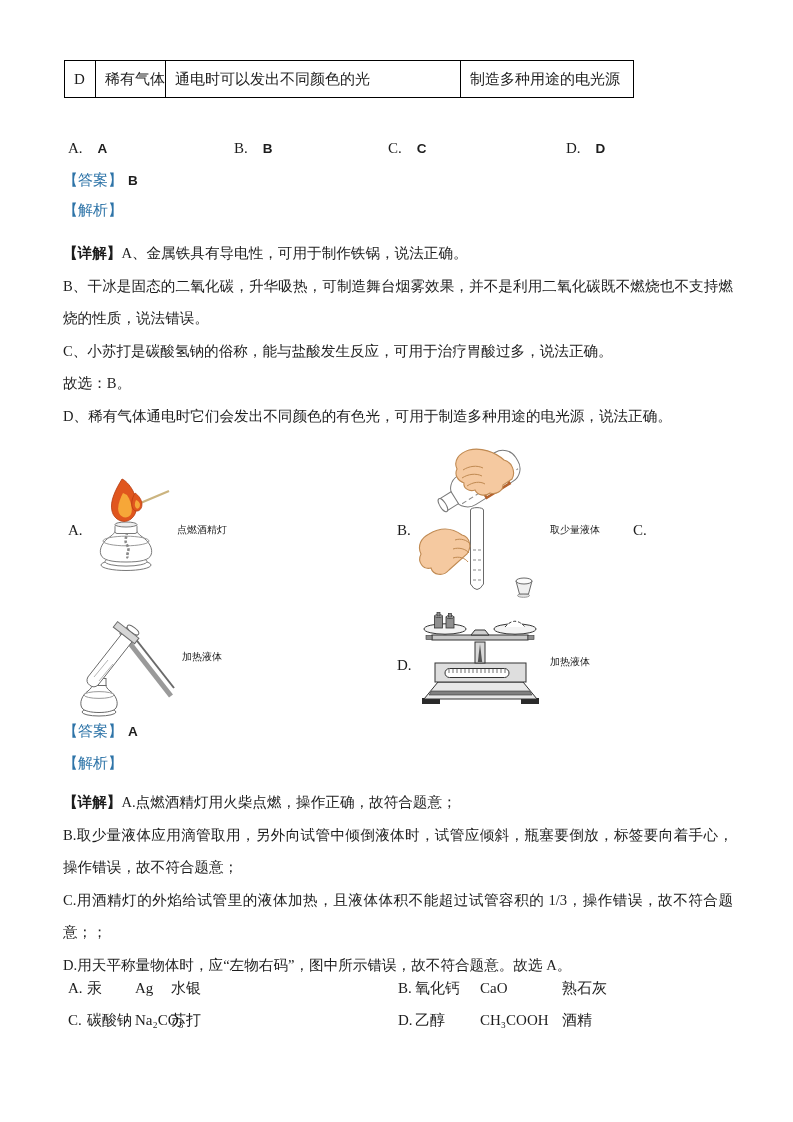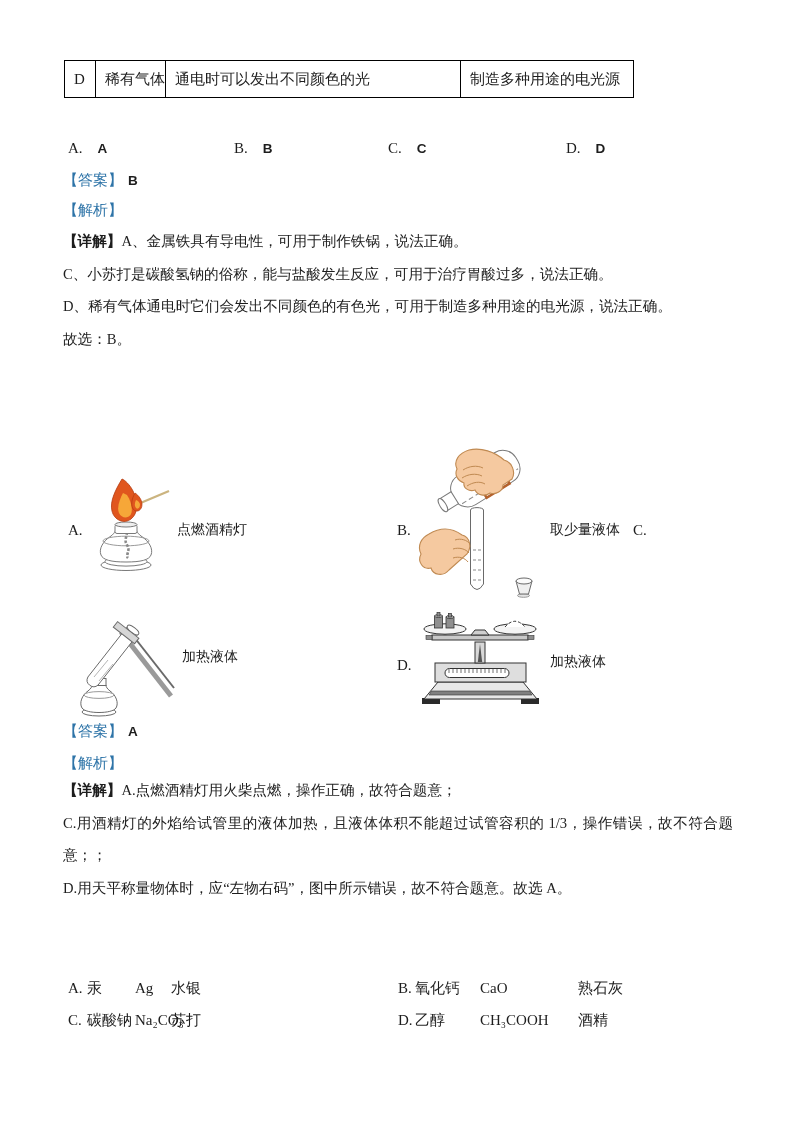--- a/index.html
+++ b/index.html
@@ -21,34 +21,34 @@
   .bold{font-weight:bold;}
   .ansval{font-family:"Liberation Sans","DejaVu Sans",sans-serif;font-size:13.5px;font-weight:bold;margin-left:5px;}
 
   
   .optrow{position:absolute;left:63px;top:140px;width:670px;height:20px;font-size:15px;}
   .optrow .opt{position:absolute;top:0;white-space:nowrap;}
   .op1{left:5px;} .op2{left:171px;} .op3{left:325px;} .op4{left:503px;}
   .opt .olab{margin-right:10px;}
 
   
-  .pblock{position:absolute;left:63px;width:670px;}
+  .pblock{position:absolute;left:63px;width:670px;margin-top:12px;}
   .pblock p{margin:0;font-size:14.6px;line-height:32.5px;text-align:justify;}
 
   
   .figblock{position:absolute;left:63px;top:445px;width:672px;height:278px;}
   .figblock .flab{position:absolute;font-size:15px;line-height:20px;white-space:nowrap;}
-  .figblock .fcap{position:absolute;font-size:14px;line-height:20px;white-space:nowrap;}
+  .figblock .fcap{position:absolute;font-size:10px;line-height:20px;white-space:nowrap;}
   .figblock svg{position:absolute;}
 
   
   .q4row{position:absolute;left:63px;width:672px;height:22px;font-size:15px;line-height:20px;}
   .q4row span{position:absolute;top:0;white-space:nowrap;}
   .p-l{left:5px;} .p-n{left:24px;} .p-f{left:72px;} .p-a{left:108px;}
-  .p-l2{left:335px;} .p-n2{left:352px;font-family:Liberation Serif, serif;} .p-f2{left:417px;} .p-a2{left:515px;}
+  .p-l2{left:335px;} .p-n2{left:352px;font-family:Liberation Serif, serif;} .p-f2{left:417px;} .p-a2{left:499px;}
 </style>
 </head>
 <body>
 
 <div class="page">
 
   <div class="dtable">
     <div class="cell cw1">D</div>
     <div class="cell cw2">稀有气体</div>
     <div class="cell cw4">通电时可以发出不同颜色的光</div>
@@ -60,23 +60,24 @@
     <span class="opt op2"><span class="olab">B.</span><span class="ansval">B</span></span>
     <span class="opt op3"><span class="olab">C.</span><span class="ansval">C</span></span>
     <span class="opt op4"><span class="olab">D.</span><span class="ansval">D</span></span>
   </div>
 
   <p class="sline" style="top:172px"><span class="blue">【答案】</span><span class="ansval">B</span></p>
   <p class="sline" style="top:202px"><span class="blue">【解析】</span></p>
 
   <div class="pblock" style="top:225px">
     <p><span class="bold">【详解】</span><span>A、金属铁具有导电性，可用于制作铁锅，说法正确。</span></p>
+    <p>B、干冰是固态的二氧化碳，升华吸热，可制造舞台烟雾效果，并不是利用二氧化碳既不燃烧也不支持燃烧的性质，说法错误。</p>
     <p>C、小苏打是碳酸氢钠的俗称，能与盐酸发生反应，可用于治疗胃酸过多，说法正确。</p>
+    <p>故选：B。</p>
     <p>D、稀有气体通电时它们会发出不同颜色的有色光，可用于制造多种用途的电光源，说法正确。</p>
-    <p>故选：B。</p>
   </div>
 
 
   <div class="figblock">
 
     <span class="flab" style="left:5px;top:75px">A.</span>
 
     <svg style="left:30px;top:12px" width="95" height="115" viewBox="0 0 95 115">
       <ellipse cx="33" cy="108" rx="25" ry="5.5" fill="#fff" stroke="#7a7a7a"></ellipse>
       <ellipse cx="33" cy="104.5" rx="21" ry="4.6" fill="#fff" stroke="#7a7a7a"></ellipse>
@@ -171,20 +172,21 @@
     </svg>
 
     <span class="fcap" style="left:487px;top:207px">加热液体</span>
   </div>
 
   <p class="sline" style="top:723px"><span class="blue">【答案】</span><span class="ansval">A</span></p>
   <p class="sline" style="top:755px"><span class="blue">【解析】</span></p>
 
   <div class="pblock" style="top:774px">
     <p><span class="bold">【详解】</span><span>A.点燃酒精灯用火柴点燃，操作正确，故符合题意；</span></p>
+    <p>B.取少量液体应用滴管取用，另外向试管中倾倒液体时，试管应倾斜，瓶塞要倒放，标签要向着手心，操作错误，故不符合题意；</p>
     <p>C.用酒精灯的外焰给试管里的液体加热，且液体体积不能超过试管容积的 1/3，操作错误，故不符合题意；；</p>
     <p>D.用天平称量物体时，应“左物右码”，图中所示错误，故不符合题意。故选 A。</p>
   </div>
 
 
   <div class="q4row" style="top:978px">
     <span class="p-l">A.</span>
     <span class="p-n">汞</span>
     <span class="p-f">Ag</span>
     <span class="p-a">水银</span>

